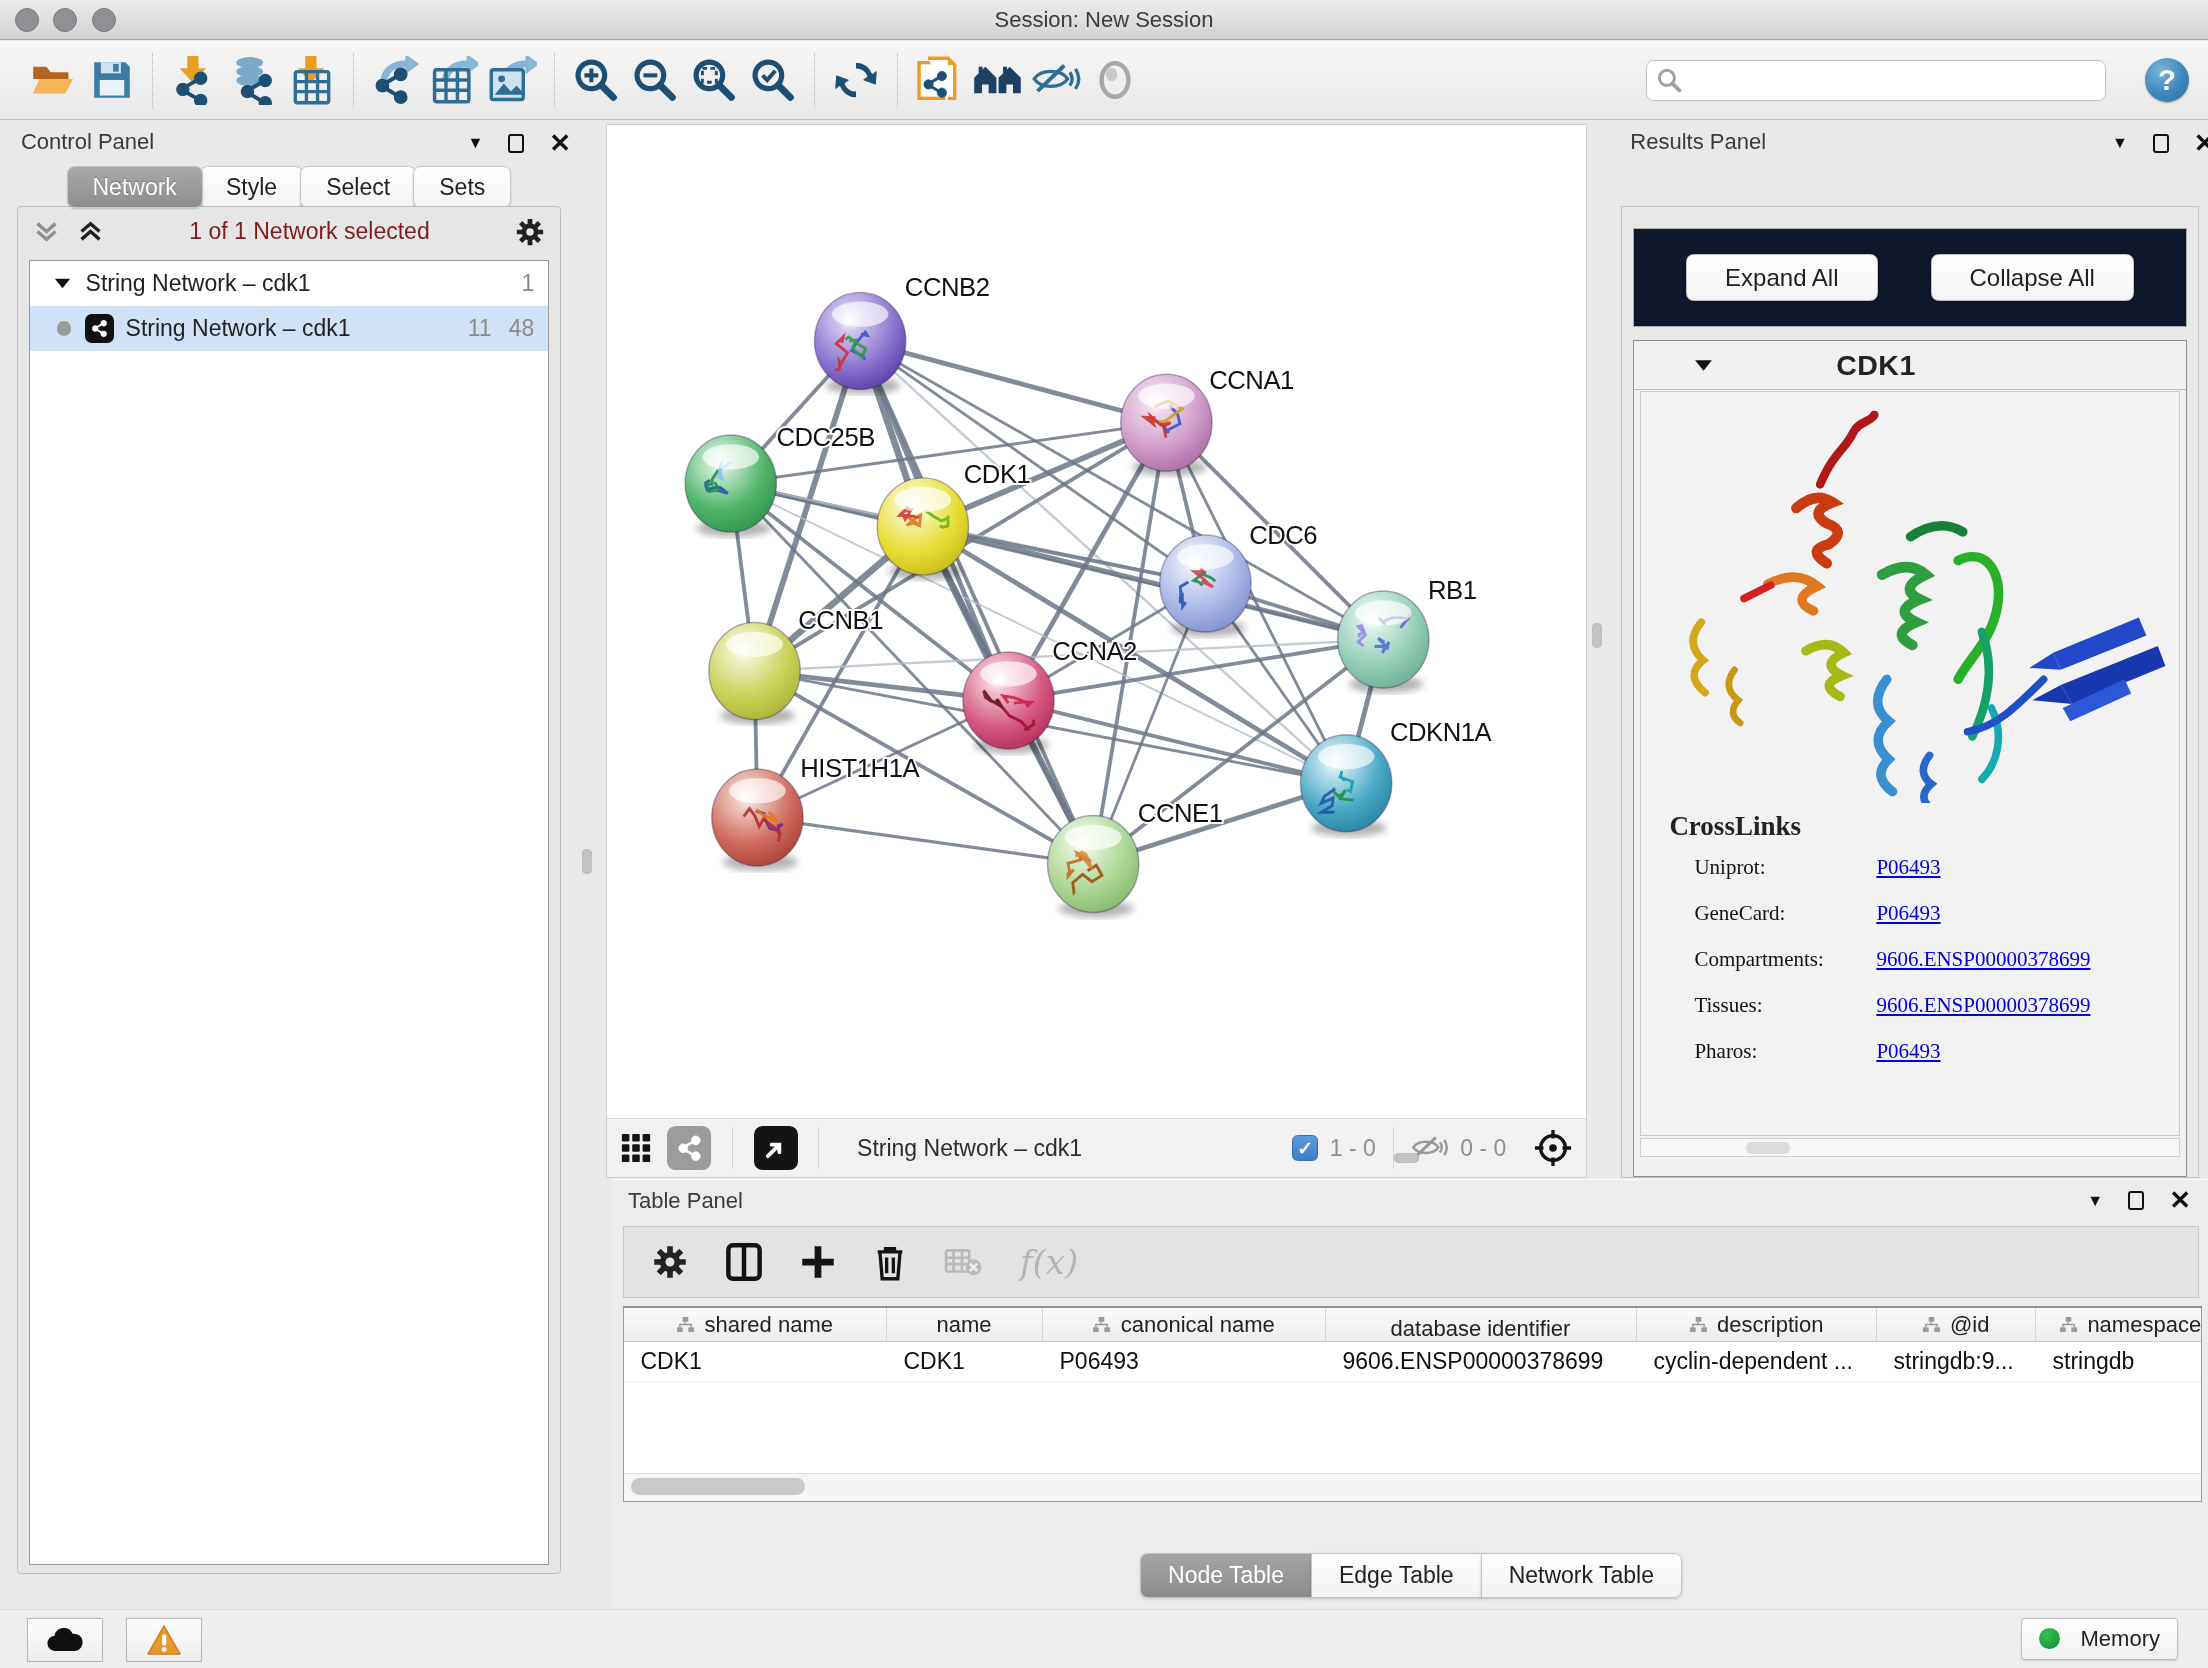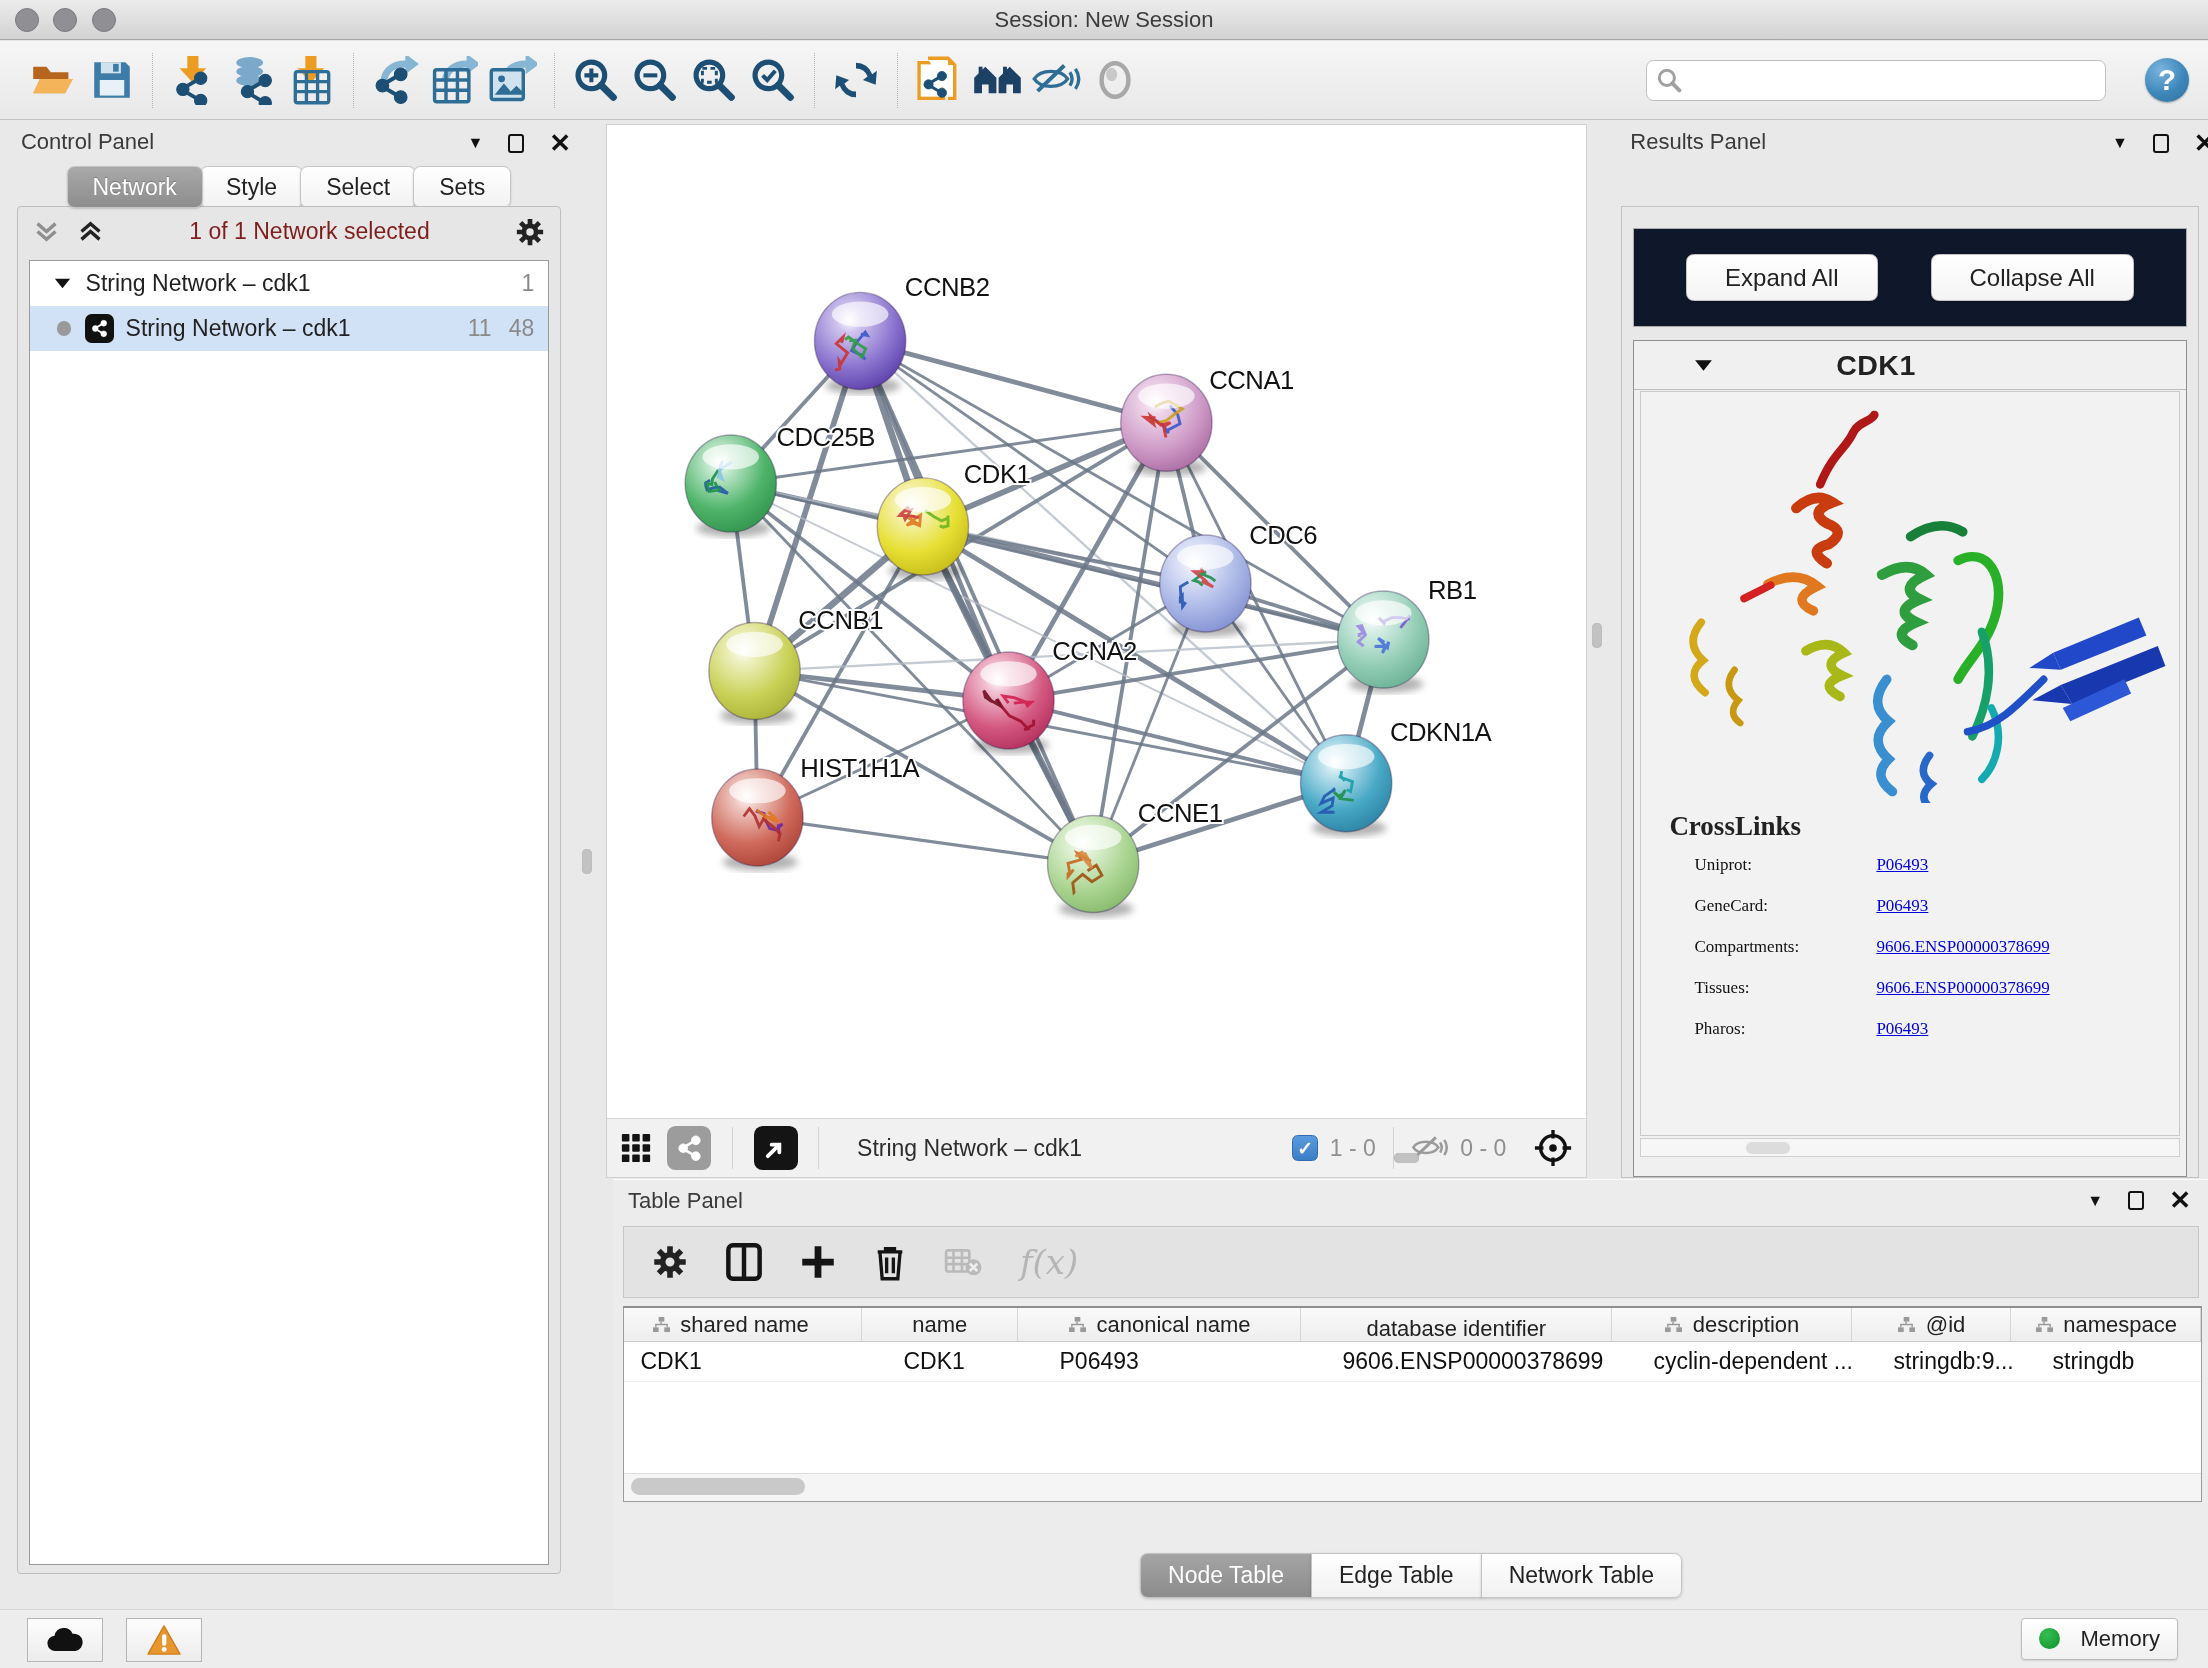--- a/index.html
+++ b/index.html
@@ -90,35 +90,35 @@
   .rp-sec-head { height:49px; display:flex; align-items:center; border-bottom:1px solid #bdbdbd; padding-left:59px; }
   .rp-sec-title { font-size:28.5px; font-weight:bold; margin-left:122px; letter-spacing:0.5px; }
   .rp-content { position:absolute; top:50px; left:5.7px; right:5.7px; bottom:40px;
     background:#f2f2f2; border:1px solid #c9c9c9; overflow:hidden; }
   .rp-desc { font-size:24px; color:#1c1c1c; padding:13.3px 0 0 21px; }
   .rp-hscroll { position:absolute; left:5.7px; right:5.7px; bottom:19px; height:19px;
     background:#f6f6f6; border:1px solid #cfcfcf; }
   .rp-hthumb { width:44px; height:11.4px; background:#dcdcdc; border-radius:5.7px; margin:2.9px 0 0 105px; }
   .crosslinks { font-family:Liberation Serif, serif; padding:5.7px 0 0 28.5px; }
   .cl-title { font-size:27px; font-weight:bold; margin-bottom:13.3px; }
-  .cl-row { display:flex; font-size:17px; margin-bottom:21px; }
+  .cl-row { display:flex; font-size:21px; margin-bottom:21px; }
   .cl-label { width:207px; padding-left:25px; color:#111; }
   .cl-link { color:#0000dd; text-decoration:underline; }
 
   
   .table-panel { position:absolute; left:613px; top:1179px; right:0px; bottom:59px;
     background:#ececec; border-top:1.9px solid #fbfbfb; }
   .tp-header { position:relative; height:42px; display:flex; align-items:center; padding-left:15px; }
   .tp-toolbar { margin:3.8px 9.5px 0 9.5px; height:72px; background:#e3e3e3; border:1px solid #c7c7c7;
     display:flex; align-items:center; gap:38px; padding-left:28.5px; }
   .fx { font-family:"DejaVu Serif", serif; font-style:italic; font-size:34px; color:#b5b5b5; }
   .tp-table { position:absolute; top:126px; left:9.5px; right:5.7px; bottom:107px;
     background:#fff; border:1px solid #9b9b9b; border-top:2.9px solid #8f8f8f; overflow:hidden; }
   .thead { display:flex; height:34px; background:linear-gradient(#fafafa,#ededed);
-    border-bottom:1px solid #cccccc;justify-content:flex-end; }
+    border-bottom:1px solid #cccccc; }
   .th { display:flex; align-items:center; justify-content:center; gap:9.5px;
     font-size:22px; color:#222; border-right:1px solid #d6d6d6; overflow:hidden; white-space:nowrap; flex:0 0 auto; }
   .trow { display:flex; height:40px; border-bottom:1px solid #f0f0f0; }
   .td { font-size:23px; color:#111; padding-left:17px; display:flex; align-items:center;
     overflow:hidden; white-space:nowrap; flex:0 0 auto; }
   .tp-hscroll { position:absolute; left:0; right:0; bottom:0; height:28.5px;
     background:#f5f5f5; border-top:1px solid #dddddd; }
   .tp-hthumb { width:174px; height:17px; background:#c9c9c9; border-radius:8.6px; margin:4.8px 0 0 7.6px; }
   .tp-tabs { position:absolute; bottom:11.4px; left:0; right:0; display:flex; justify-content:center; }
   .tp-tab { font-size:23px; padding:7.6px 27px; background:linear-gradient(#ffffff,#f1f1f1);

